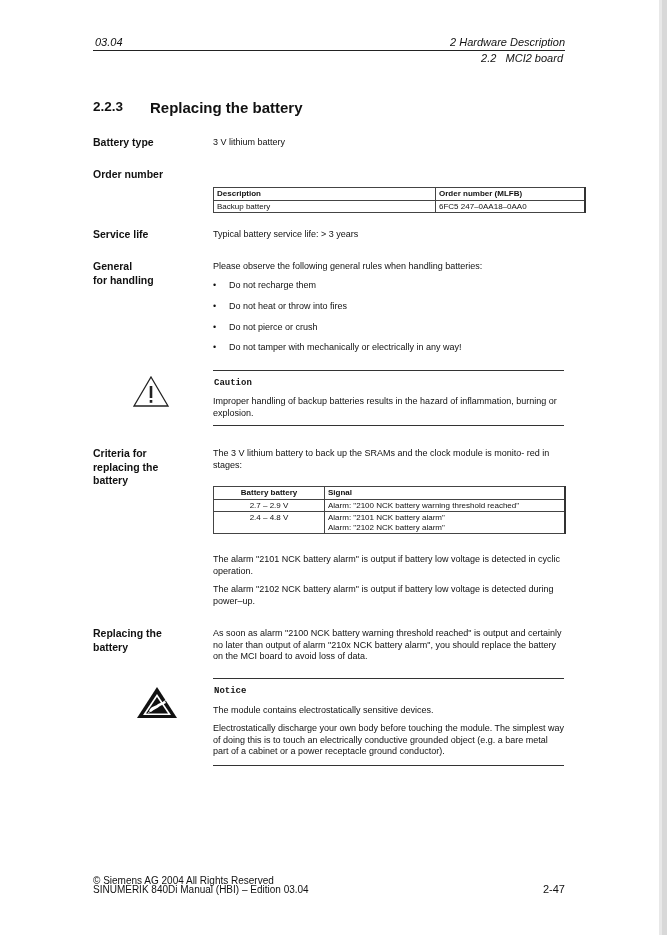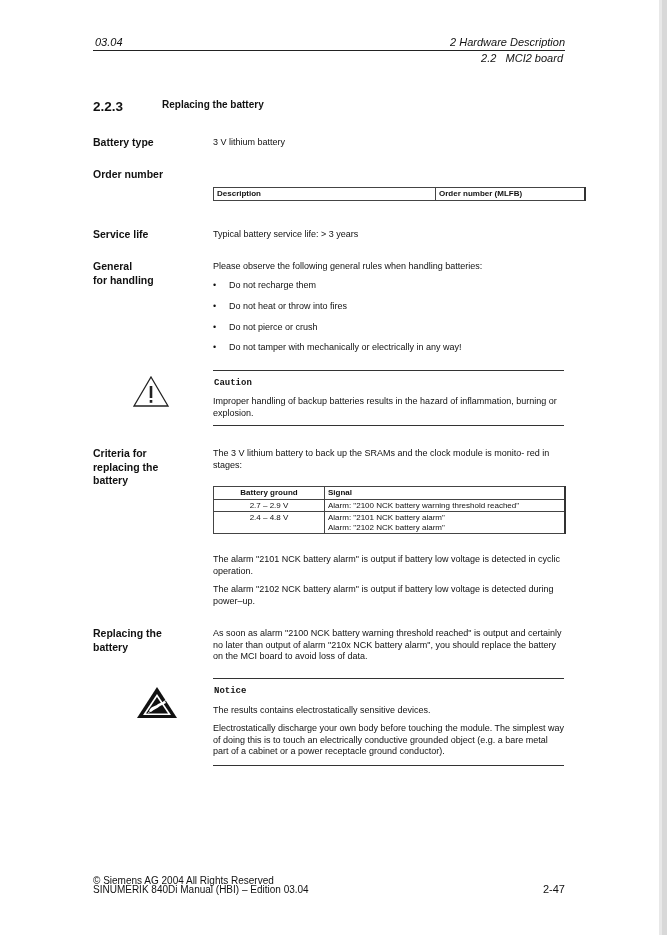--- a/index.html
+++ b/index.html
@@ -8,21 +8,21 @@
     font-family:"Liberation Sans", sans-serif; color:#111;
   }
   .edge { position:absolute; left:659px; top:0; width:8px; height:935px; background:#d8d8d8; }
   .edge::before { content:""; position:absolute; left:0; top:0; width:3px; height:100%; background:#e8e8e8; }
   .abs { position:absolute; }
   .hdr-left { left:95px; top:36px; font-size:11px; font-style:italic; }
   .hdr-right { right:102px; top:36px; font-size:11px; font-style:italic; text-align:center; }
   .hdr-rule { left:93px; top:50px; width:472px; height:0; border-top:1.2px solid #222; }
   .hdr-sub { right:104px; top:52px; font-size:11px; font-style:italic; }
   .sec-num { left:93px; top:99px; font-size:13.5px; font-weight:bold; }
-  .sec-title { left:150px; top:99px; font-size:10px; font-weight:bold;margin-left:12px; }
+  .sec-title { left:150px; top:99px; font-size:15px; font-weight:bold; }
   .side { left:93px; font-size:10.5px; font-weight:bold; line-height:13.5px; }
   .body { left:213px; font-size:9px; line-height:11.5px; width:352px; }
   table.t { position:absolute; border-collapse:collapse; font-size:8px; border:1.5px solid #333; border-right-width:2px; }
   table.t th, table.t td { border:1px solid #444; padding:1px 3px; line-height:9.5px; text-align:left; }
   table.t th { font-weight:bold; }
   .dot { display:inline-block; width:16px; }
   .rule { height:0; border-top:1.2px solid #333; width:351px; }
   .box-title { font-size:9px; font-weight:bold;font-family:Liberation Mono, monospace; }
   .footer { left:93px; top:877px; font-size:10px; line-height:8.5px; }
   .pageno { right:102px; top:883px; font-size:11px; }
@@ -42,20 +42,24 @@
 
 <div class="abs side" style="top:136px;">Battery type</div>
 <div class="abs body" style="top:137px;">3 V lithium battery</div>
 
 <div class="abs side" style="top:168px;">Order number</div>
 <table class="t" style="left:213px; top:187px; width:373px;">
   <tbody>
       <tr>
     <th style="width:215px;">Description</th>
     <th>Order number (MLFB)</th>
+  </tr>
+  <tr>
+    <td>Backup battery</td>
+    <td>6FC5 247–0AA18–0AA0</td>
   </tr>
 </tbody>
   </table>
 
 <div class="abs side" style="top:228px;">Service life</div>
 <div class="abs body" style="top:229px;">Typical battery service life: &gt; 3 years</div>
 
 <div class="abs side" style="top:260px;">
   <div>General</div>
   <div>for handling</div>
@@ -82,21 +86,21 @@
 
 <div class="abs side" style="top:447px;">
   <div>Criteria for</div>
   <div>replacing the</div>
   <div>battery</div>
 </div>
 <div class="abs body" style="top:448px; width:348px;">The 3 V lithium battery to back up the SRAMs and the clock module is monito- red in stages:</div>
 <table class="t" style="left:213px; top:486px; width:353px;">
   <tbody>
       <tr>
-    <th style="width:104px; text-align:center;">Battery ground</th>
+    <th style="width:104px; text-align:center;">Battery battery</th>
     <th>Signal</th>
   </tr>
   <tr>
     <td style="text-align:center;">2.7 – 2.9 V</td>
     <td>Alarm: "2100 NCK battery warning threshold reached"</td>
   </tr>
   <tr>
     <td style="text-align:center; vertical-align:top;">2.4 – 4.8 V</td>
     <td>
       <div>Alarm: "2101 NCK battery alarm"</div>
@@ -118,21 +122,21 @@
   <svg width="42" height="33" viewBox="0 0 42 33">
     <polygon points="21,1 41,32 1,32" fill="#111"></polygon>
     <polygon points="21,8 35,29 7,29" fill="#fff"></polygon>
     <polygon points="21,11 32,27.5 10,27.5" fill="#111"></polygon>
     <path d="M13,25 C16,19 19,21 22,18 L29,15 L30,17 L24,20 C21,23 18,23 15,26 Z" fill="#fff"></path>
     <line x1="12" y1="27" x2="30" y2="14" stroke="#fff" stroke-width="0.8"></line>
   </svg>
 </div>
 <div class="abs rule" style="left:213px; top:678px;"></div>
 <div class="abs box-title" style="left:214px; top:686px;">Notice</div>
-<div class="abs body" style="top:705px;">The results contains electrostatically sensitive devices.</div>
+<div class="abs body" style="top:705px;">The module contains electrostatically sensitive devices.</div>
 <div class="abs body" style="top:723px; width:352px;">Electrostatically discharge your own body before touching the module. The simplest way of doing this is to touch an electrically conductive grounded object (e.g. a bare metal part of a cabinet or a power receptacle ground conductor).</div>
 <div class="abs rule" style="left:213px; top:765px;"></div>
 
 <div class="abs footer">
   <div>© Siemens AG 2004 All Rights Reserved</div>
   <div>SINUMERIK 840Di Manual (HBI) – Edition 03.04</div>
 </div>
 <div class="abs pageno">2-47</div>
 
 </body></html>

